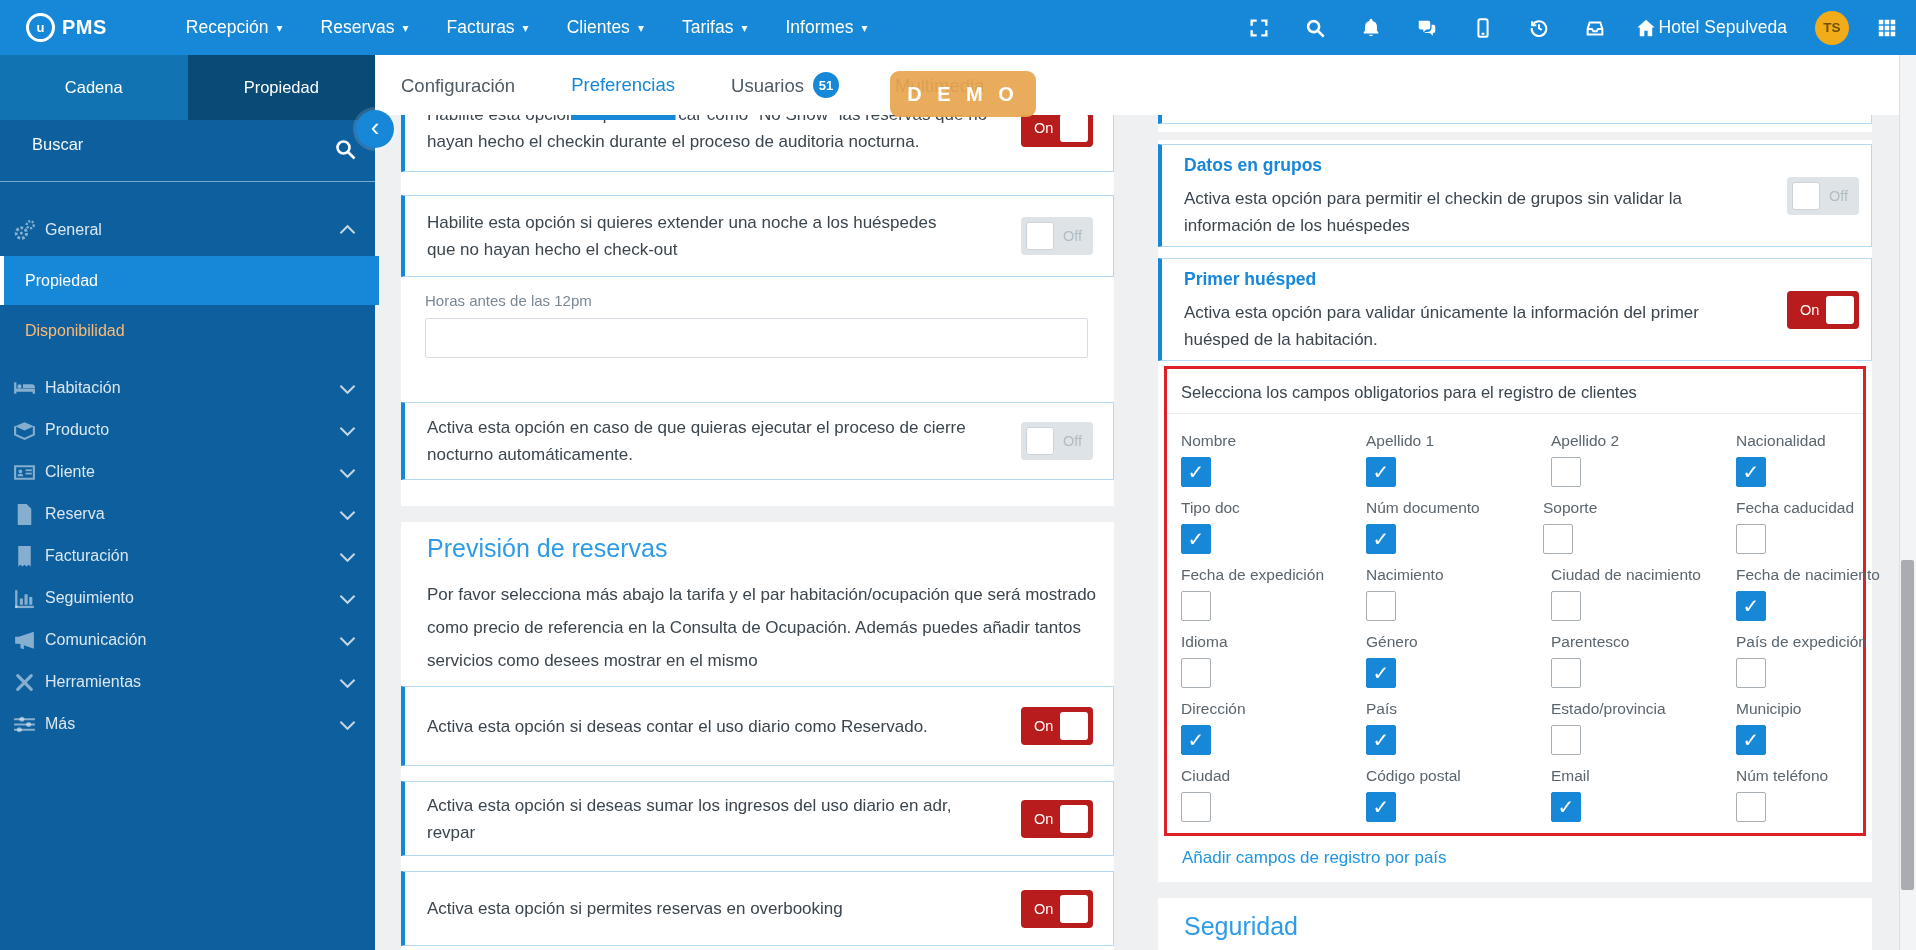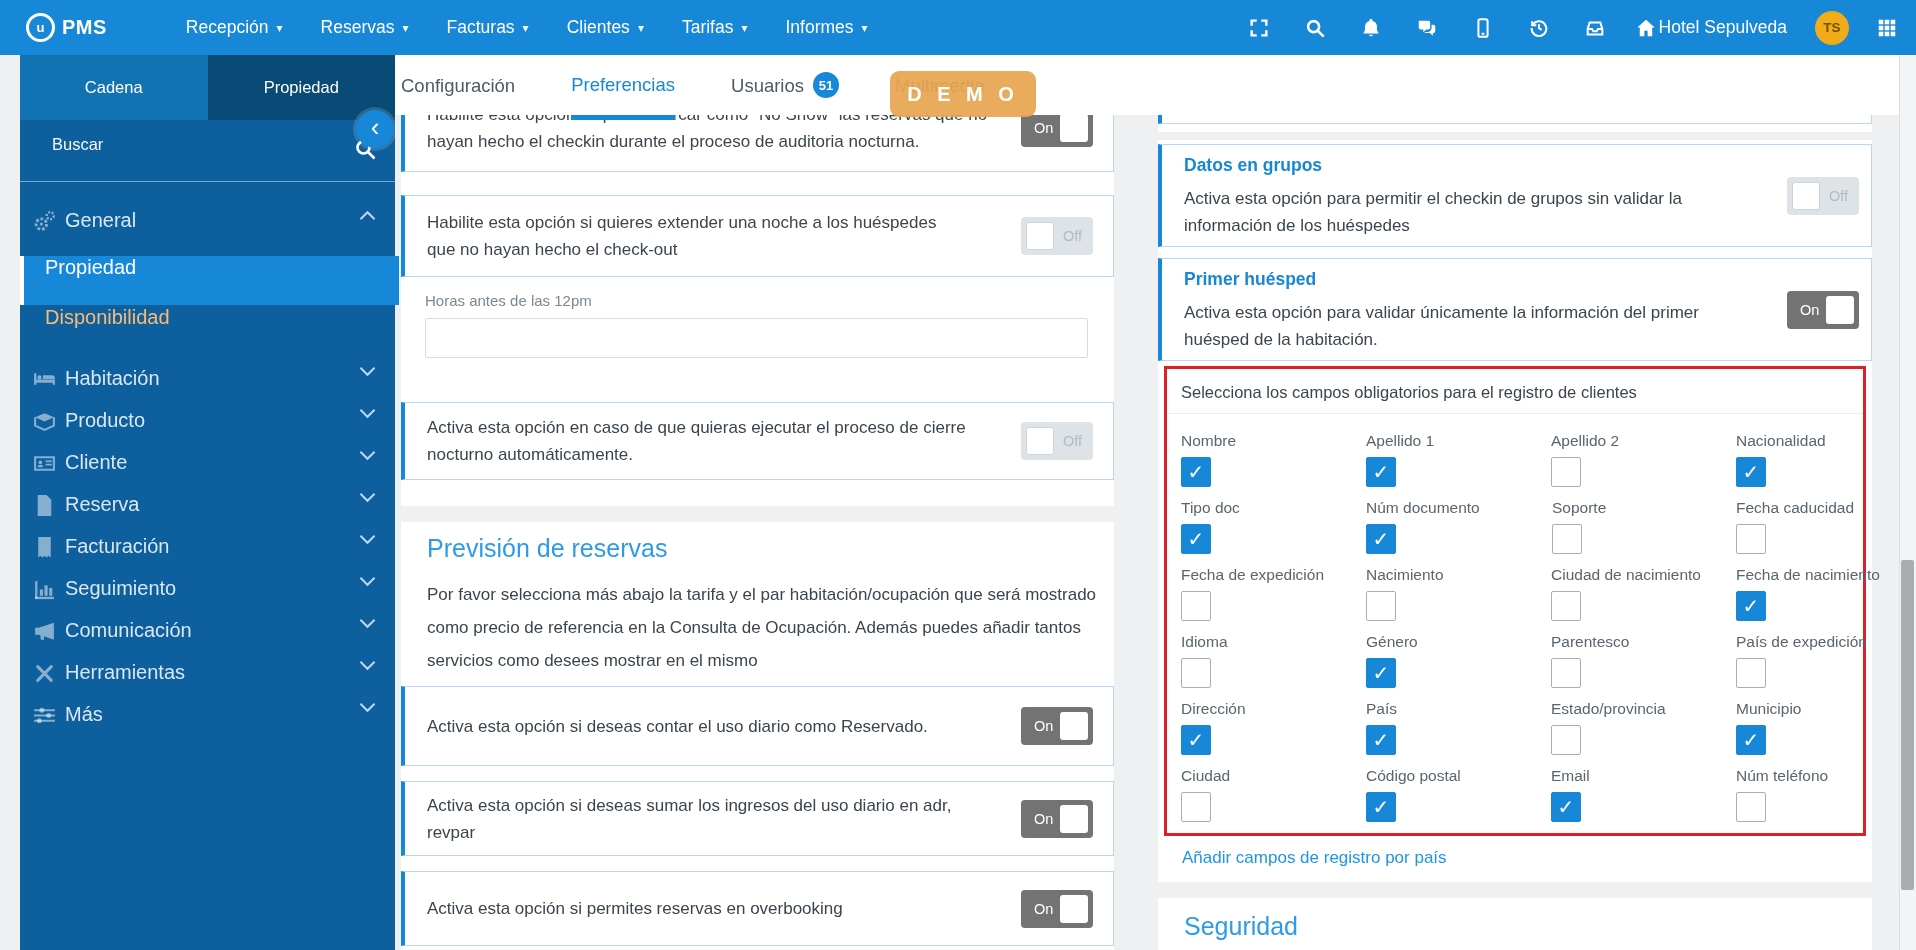--- a/index.html
+++ b/index.html
@@ -13,30 +13,30 @@
   #nav-menu{display:flex;margin-left:60px;height:55px;align-items:center;}
   .nav-item{color:#fff;font-size:17.5px;padding:0 19px;height:55px;display:flex;align-items:center;gap:8px;cursor:pointer;white-space:nowrap;}
   .nav-item .caret{font-size:12px;opacity:.95;}
   #nav-right{position:absolute;right:7px;top:0;height:55px;display:flex;align-items:center;}
   .nav-ic{width:56px;height:55px;display:flex;align-items:center;justify-content:center;color:#fff;cursor:pointer;}
   .nav-ic svg{width:22px;height:22px;}
   #hotel-item{display:flex;align-items:center;gap:2px;color:#fff;font-size:17.5px;padding:0 12px;cursor:pointer;white-space:nowrap;}
   #hotel-item svg{width:22px;height:22px;}
   #avatar{width:34px;height:34px;border-radius:50%;background:#f3ac19;color:#6e5200;font-size:13.5px;font-weight:bold;display:flex;align-items:center;justify-content:center;margin:0 16px;cursor:pointer;}
   
-  #sidebar{left:0;top:55px;width:375px;height:895px;background:#0d5f9e;z-index:30;margin-left:20px;}
+  #sidebar{left:0;top:55px;width:375px;height:895px;background:#0d5f9e;z-index:30;}
   #side-tabs{display:flex;height:65px;}
   .side-tab{width:50%;display:flex;align-items:center;justify-content:center;color:#fff;font-size:16.5px;cursor:pointer;}
   .side-tab.inactive{background:#1273b2;}
   .side-tab.active{background:#0a4a77;}
   #side-search{position:relative;height:61px;border-bottom:1px solid rgba(255,255,255,.45);}
   #side-search input{position:absolute;left:30px;top:14px;width:280px;background:transparent;border:none;outline:none;color:#5eead4;font-size:16.5px;font-family:inherit;}
   #side-search input::placeholder{color:rgba(255,255,255,.95);opacity:1;}
   #side-search .sicon{position:absolute;right:18px;top:17px;width:24px;height:24px;color:#fff;cursor:pointer;}
-  .side-row{position:absolute;left:0;width:375px;display:flex;align-items:flex-start;cursor:pointer;color:rgba(255,255,255,.85);font-size:20px;}
+  .side-row{position:absolute;left:0;width:375px;display:flex;align-items:center;cursor:pointer;color:rgba(255,255,255,.85);font-size:16px;}
   .side-row .ic{position:absolute;left:12px;width:25px;height:25px;color:rgba(255,255,255,.5);}
   .side-row .lab{margin-left:45px;}
   .side-row.sub .lab{margin-left:25px;color:#fdba74;}
   .side-row.active-sub{background:#1787d8;border-left:4px solid #fff;}
   .side-row.active-sub .lab{margin-left:21px;color:#fff;}
   .chev{position:absolute;right:22px;width:9px;height:9px;border-right:2px solid rgba(255,255,255,.75);border-bottom:2px solid rgba(255,255,255,.75);}
   .chev.down{transform:rotate(45deg);margin-top:-4px;}
   .chev.up{transform:rotate(225deg);margin-top:4px;}
   #collapse-btn{left:356px;top:110px;width:38px;height:38px;border-radius:50%;background:#1787d8;color:#fff;font-size:26px;display:flex;align-items:center;justify-content:center;z-index:50;cursor:pointer;box-shadow:0 0 0 3px rgba(255,255,255,.15);padding-bottom:4px;box-sizing:border-box;}
   
@@ -46,21 +46,21 @@
   .tab .badge{min-width:26px;height:26px;border-radius:13px;background:#1787d8;color:#fff;font-size:13px;font-weight:bold;display:flex;align-items:center;justify-content:center;padding:0 4px;box-sizing:border-box;}
   #demo-badge{left:890px;top:71px;width:146px;height:46px;background:rgba(231,165,80,.93);border-radius:9px;color:#fff;font-size:20px;font-weight:bold;letter-spacing:5px;display:flex;align-items:center;justify-content:center;z-index:45;}
   
   .panel{position:absolute;background:#fff;z-index:1;}
   .card{position:absolute;background:#fff;border:1px solid #b5d9f2;border-left:4px solid #1787d8;box-sizing:border-box;display:flex;align-items:center;z-index:2;}
   .ctext{margin-left:22px;font-size:17px;line-height:27px;color:#3b454e;}
   .card .title{font-size:17.5px;font-weight:bold;color:#1787d8;margin-bottom:6px;}
   .tg{position:absolute;right:20px;top:50%;transform:translateY(-50%);width:72px;height:38px;border-radius:4px;font-size:14.5px;cursor:pointer;}
   .tg .knob{position:absolute;top:5px;width:28px;height:28px;background:#fff;border-radius:3px;}
   .tg .lbl{position:absolute;top:50%;transform:translateY(-50%);}
-  .tg.on{background:#737373;color:#fff;}
+  .tg.on{background:#b91c1c;color:#fff;}
   .tg.on .knob{right:5px;}
   .tg.on .lbl{left:13px;}
   .tg.off{background:#dde3e7;color:#b2bcc4;}
   .tg.off .knob{left:5px;border:1px solid #cdd4d9;box-sizing:border-box;}
   .tg.off .lbl{right:11px;}
   .field-label{position:absolute;font-size:15px;color:#7a8894;z-index:2;}
   .text-input{position:absolute;height:40px;background:#fff;border:1px solid #d6dce1;border-radius:2px;box-sizing:border-box;z-index:2;font-size:16px;padding:0 10px;color:#3b454e;font-family:inherit;outline:none;}
   .sec-title{position:absolute;font-size:25px;color:#2e9be6;z-index:2;}
   .para{position:absolute;font-size:17px;line-height:33px;color:#3b454e;z-index:2;}
   
@@ -186,21 +186,21 @@
           <div class="cb checked" style="top: 25px; left: 0px;">✓</div>
         </div>
         <div class="rf-cell" style="left: 14px; top: 130px;">
           <div class="flabel">Tipo doc</div>
           <div class="cb checked" style="top: 25px; left: 0px;">✓</div>
         </div>
         <div class="rf-cell" style="left: 199px; top: 130px;">
           <div class="flabel">Núm documento</div>
           <div class="cb checked" style="top: 25px; left: 0px;">✓</div>
         </div>
-        <div class="rf-cell" style="left: 385px; top: 130px;">
+        <div class="rf-cell" style="left: 376px; top: 130px;">
           <div class="flabel">Soporte</div>
           <div class="cb" style="top: 25px; left: 0px;"></div>
         </div>
         <div class="rf-cell" style="left: 569px; top: 130px;">
           <div class="flabel">Fecha caducidad</div>
           <div class="cb" style="top: 25px; left: 0px;"></div>
         </div>
         <div class="rf-cell" style="left: 14px; top: 197px;">
           <div class="flabel">Fecha de expedición</div>
           <div class="cb" style="top: 25px; left: 0px;"></div>

